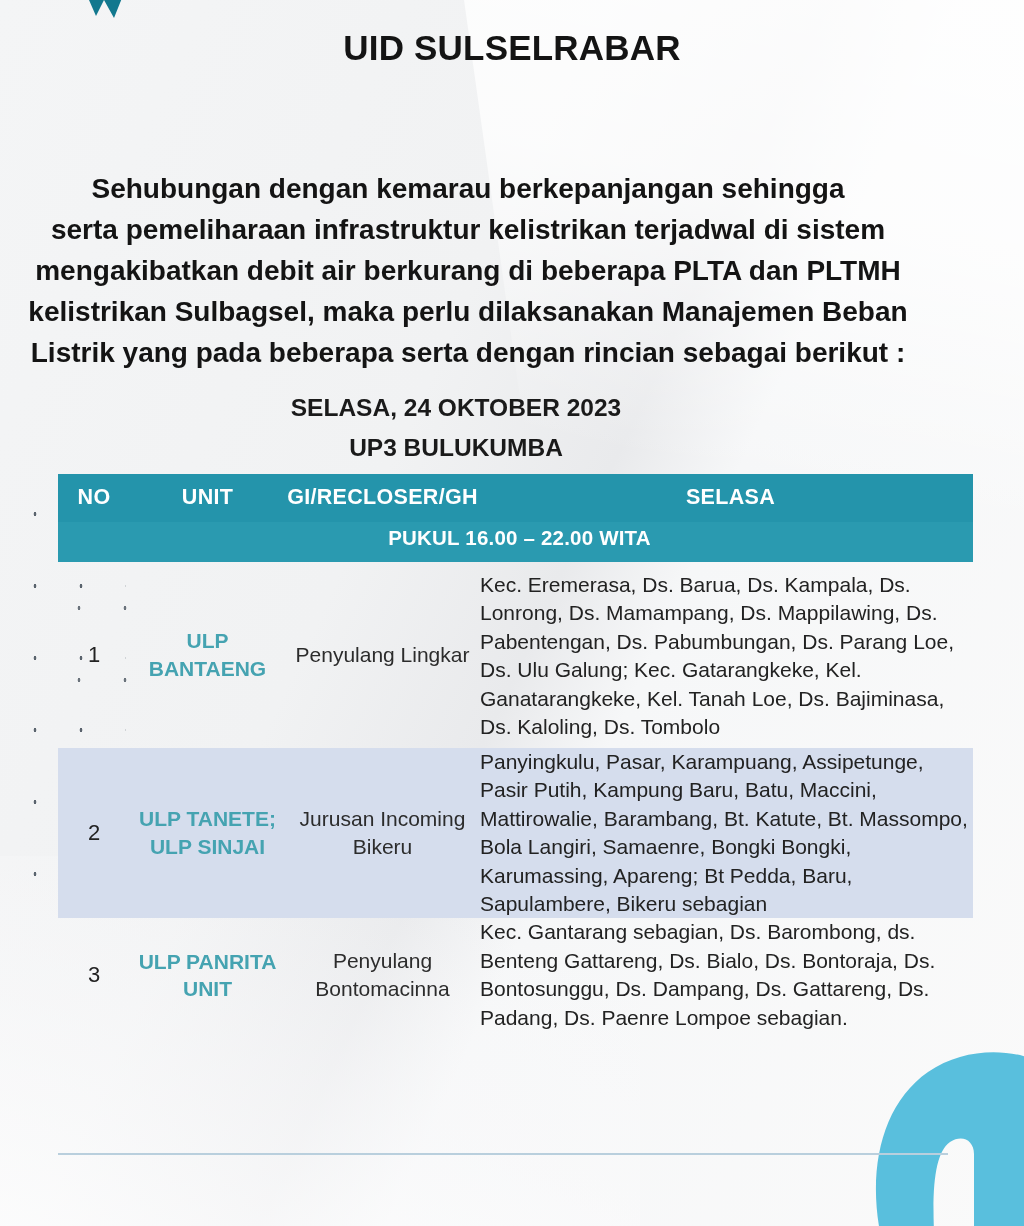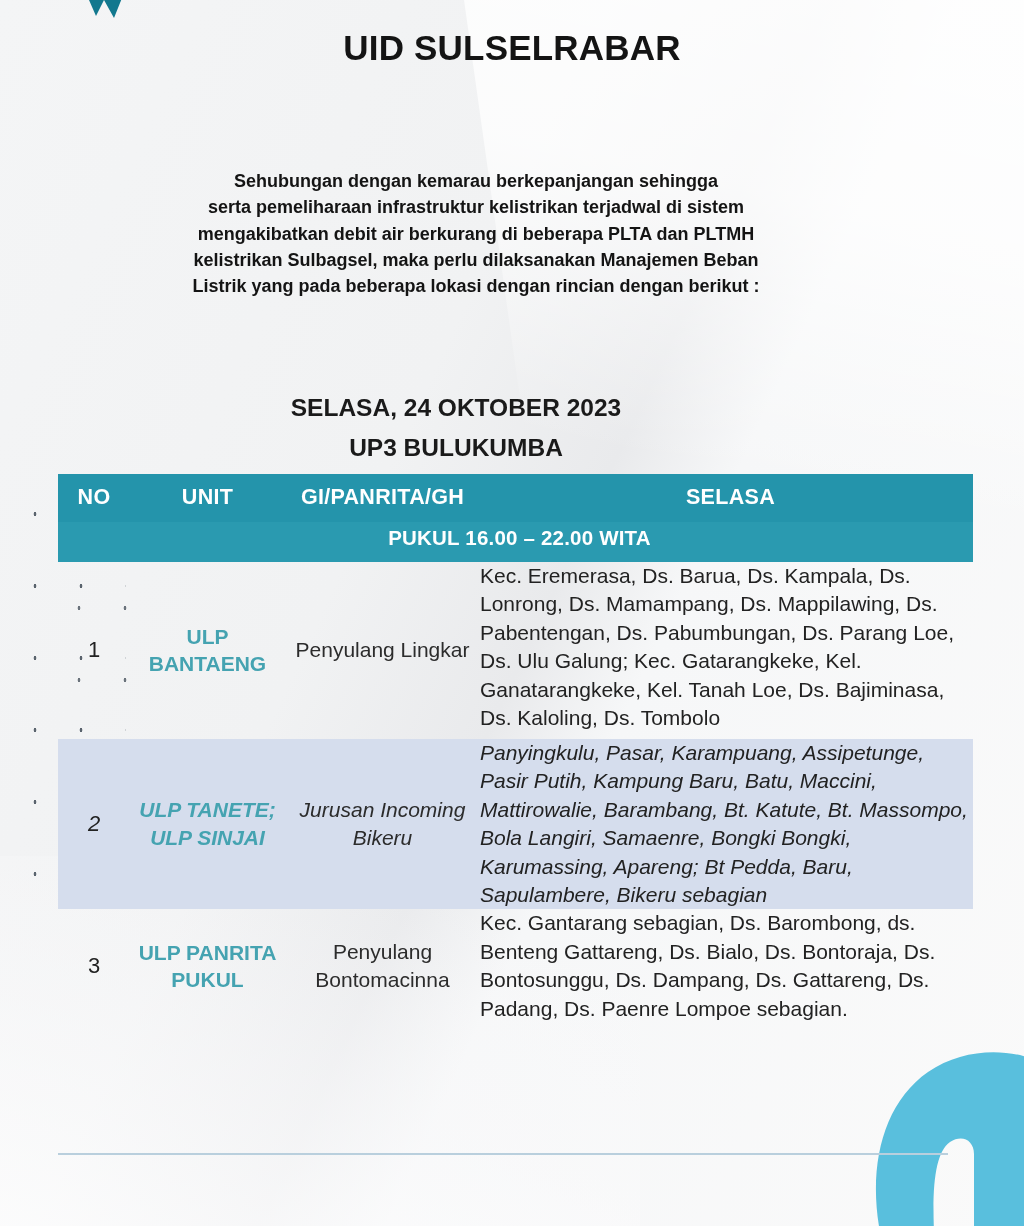--- a/index.html
+++ b/index.html
@@ -104,24 +104,23 @@
     line-height: 1.46;
   }
 
   .intro {
     position: absolute;
     top: 168px;
     left: 0;
     width: 936px;
     text-align: center;
     color: #141414;
-    font-size: 18px;
+    font-size: 28px;
     font-weight: 700;
     line-height: 1.465;
-    padding-left: 8px;
   }
   .intro p { margin: 0; }
 
   .datehead {
     position: absolute;
     top: 388px;
     left: 0;
     width: 912px;
     text-align: center;
     color: #1a1a1a;
@@ -170,21 +169,21 @@
     border: 0;
     margin-left: 40px;
   }
 
   tbody td {
     border: 0;
     vertical-align: middle;
     color: #2b2b2b;
   }
   tbody tr.row td { padding: 0; }
-  tbody tr.alt td { background: #d5dded; font-style: italic; }
+  tbody tr.alt td { background: #d5dded; }
 
   td.cell-no {
     text-align: center;
     font-size: 22px;
     font-weight: 400;
     color: #222;
   }
   td.cell-unit {
     text-align: center;
     font-size: 21px;
@@ -202,21 +201,21 @@
     padding: 0 4px;
   }
   td.cell-wil {
     text-align: left;
     font-size: 21px;
     font-weight: 400;
     color: #222222;
     line-height: 1.355;
     padding: 7px 6px 7px 10px;
   }
-  tr.row-1 td.cell-wil { padding-bottom: 6px; }
+  tr.row-1 td.cell-wil { padding-top: 9px; padding-bottom: 6px; }
 
   .table-bottom-rule {
     position: absolute;
     left: 58px;
     top: 1153px;
     width: 890px;
     height: 2px;
     background: #b9cfdd;
   }
 </style>
@@ -246,41 +245,41 @@
 
   <div class="title-block">
     <div class="title-line">UID SULSELRABAR</div>
   </div>
 
   <div class="intro">
     <p>Sehubungan dengan kemarau berkepanjangan sehingga</p>
     <p>serta pemeliharaan infrastruktur kelistrikan terjadwal di sistem</p>
     <p>mengakibatkan debit air berkurang di beberapa PLTA dan PLTMH</p>
     <p>kelistrikan Sulbagsel, maka perlu dilaksanakan Manajemen Beban</p>
-    <p>Listrik yang pada beberapa lokasi dengan rincian dengan berikut :</p>
+    <p>Listrik yang pada beberapa serta dengan rincian sebagai berikut :</p>
   </div>
 
   <div class="datehead">
     <div>SELASA, 24 OKTOBER 2023</div>
     <div>UP3 BULUKUMBA</div>
   </div>
 
   <div class="table-wrap">
     <table class="sched">
       <colgroup>
         <col class="c-no">
           <col class="c-unit">
           <col class="c-gi">
           <col class="c-wil">
       </colgroup>
       <thead>
         <tr>
           <th>NO</th>
           <th>UNIT</th>
-          <th>GI/PANRITA/GH</th>
+          <th>GI/RECLOSER/GH</th>
           <th class="th-wil">SELASA</th>
         </tr>
         <tr class="time-row">
           <td colspan="4">PUKUL 16.00 – 22.00 WITA</td>
         </tr>
       </thead>
       <tbody>
         <tr class="row row-1">
           <td class="cell-no">1</td>
           <td class="cell-unit">ULP BANTAENG</td>
@@ -288,21 +287,21 @@
           <td class="cell-wil">Kec. Eremerasa, Ds. Barua, Ds. Kampala, Ds. Lonrong, Ds. Mamampang, Ds. Mappilawing, Ds. Pabentengan, Ds. Pabumbungan, Ds. Parang Loe, Ds. Ulu Galung; Kec. Gatarangkeke, Kel. Ganatarangkeke, Kel. Tanah Loe, Ds. Bajiminasa, Ds. Kaloling, Ds. Tombolo</td>
         </tr>
         <tr class="row alt">
           <td class="cell-no">2</td>
           <td class="cell-unit">ULP TANETE; ULP SINJAI</td>
           <td class="cell-gi">Jurusan Incoming Bikeru</td>
           <td class="cell-wil">Panyingkulu, Pasar, Karampuang, Assipetunge, Pasir Putih, Kampung Baru, Batu, Maccini, Mattirowalie, Barambang, Bt. Katute, Bt. Massompo, Bola Langiri, Samaenre, Bongki Bongki, Karumassing, Apareng; Bt Pedda, Baru, Sapulambere, Bikeru sebagian</td>
         </tr>
         <tr class="row">
           <td class="cell-no">3</td>
-          <td class="cell-unit">ULP PANRITA PUKUL</td>
+          <td class="cell-unit">ULP PANRITA UNIT</td>
           <td class="cell-gi">Penyulang Bontomacinna</td>
           <td class="cell-wil">Kec. Gantarang sebagian, Ds. Barombong, ds. Benteng Gattareng, Ds. Bialo, Ds. Bontoraja, Ds. Bontosunggu, Ds. Dampang, Ds. Gattareng, Ds. Padang, Ds. Paenre Lompoe sebagian.</td>
         </tr>
       </tbody>
     </table>
   </div>
 
   <div class="table-bottom-rule"></div>
 
 </div>

